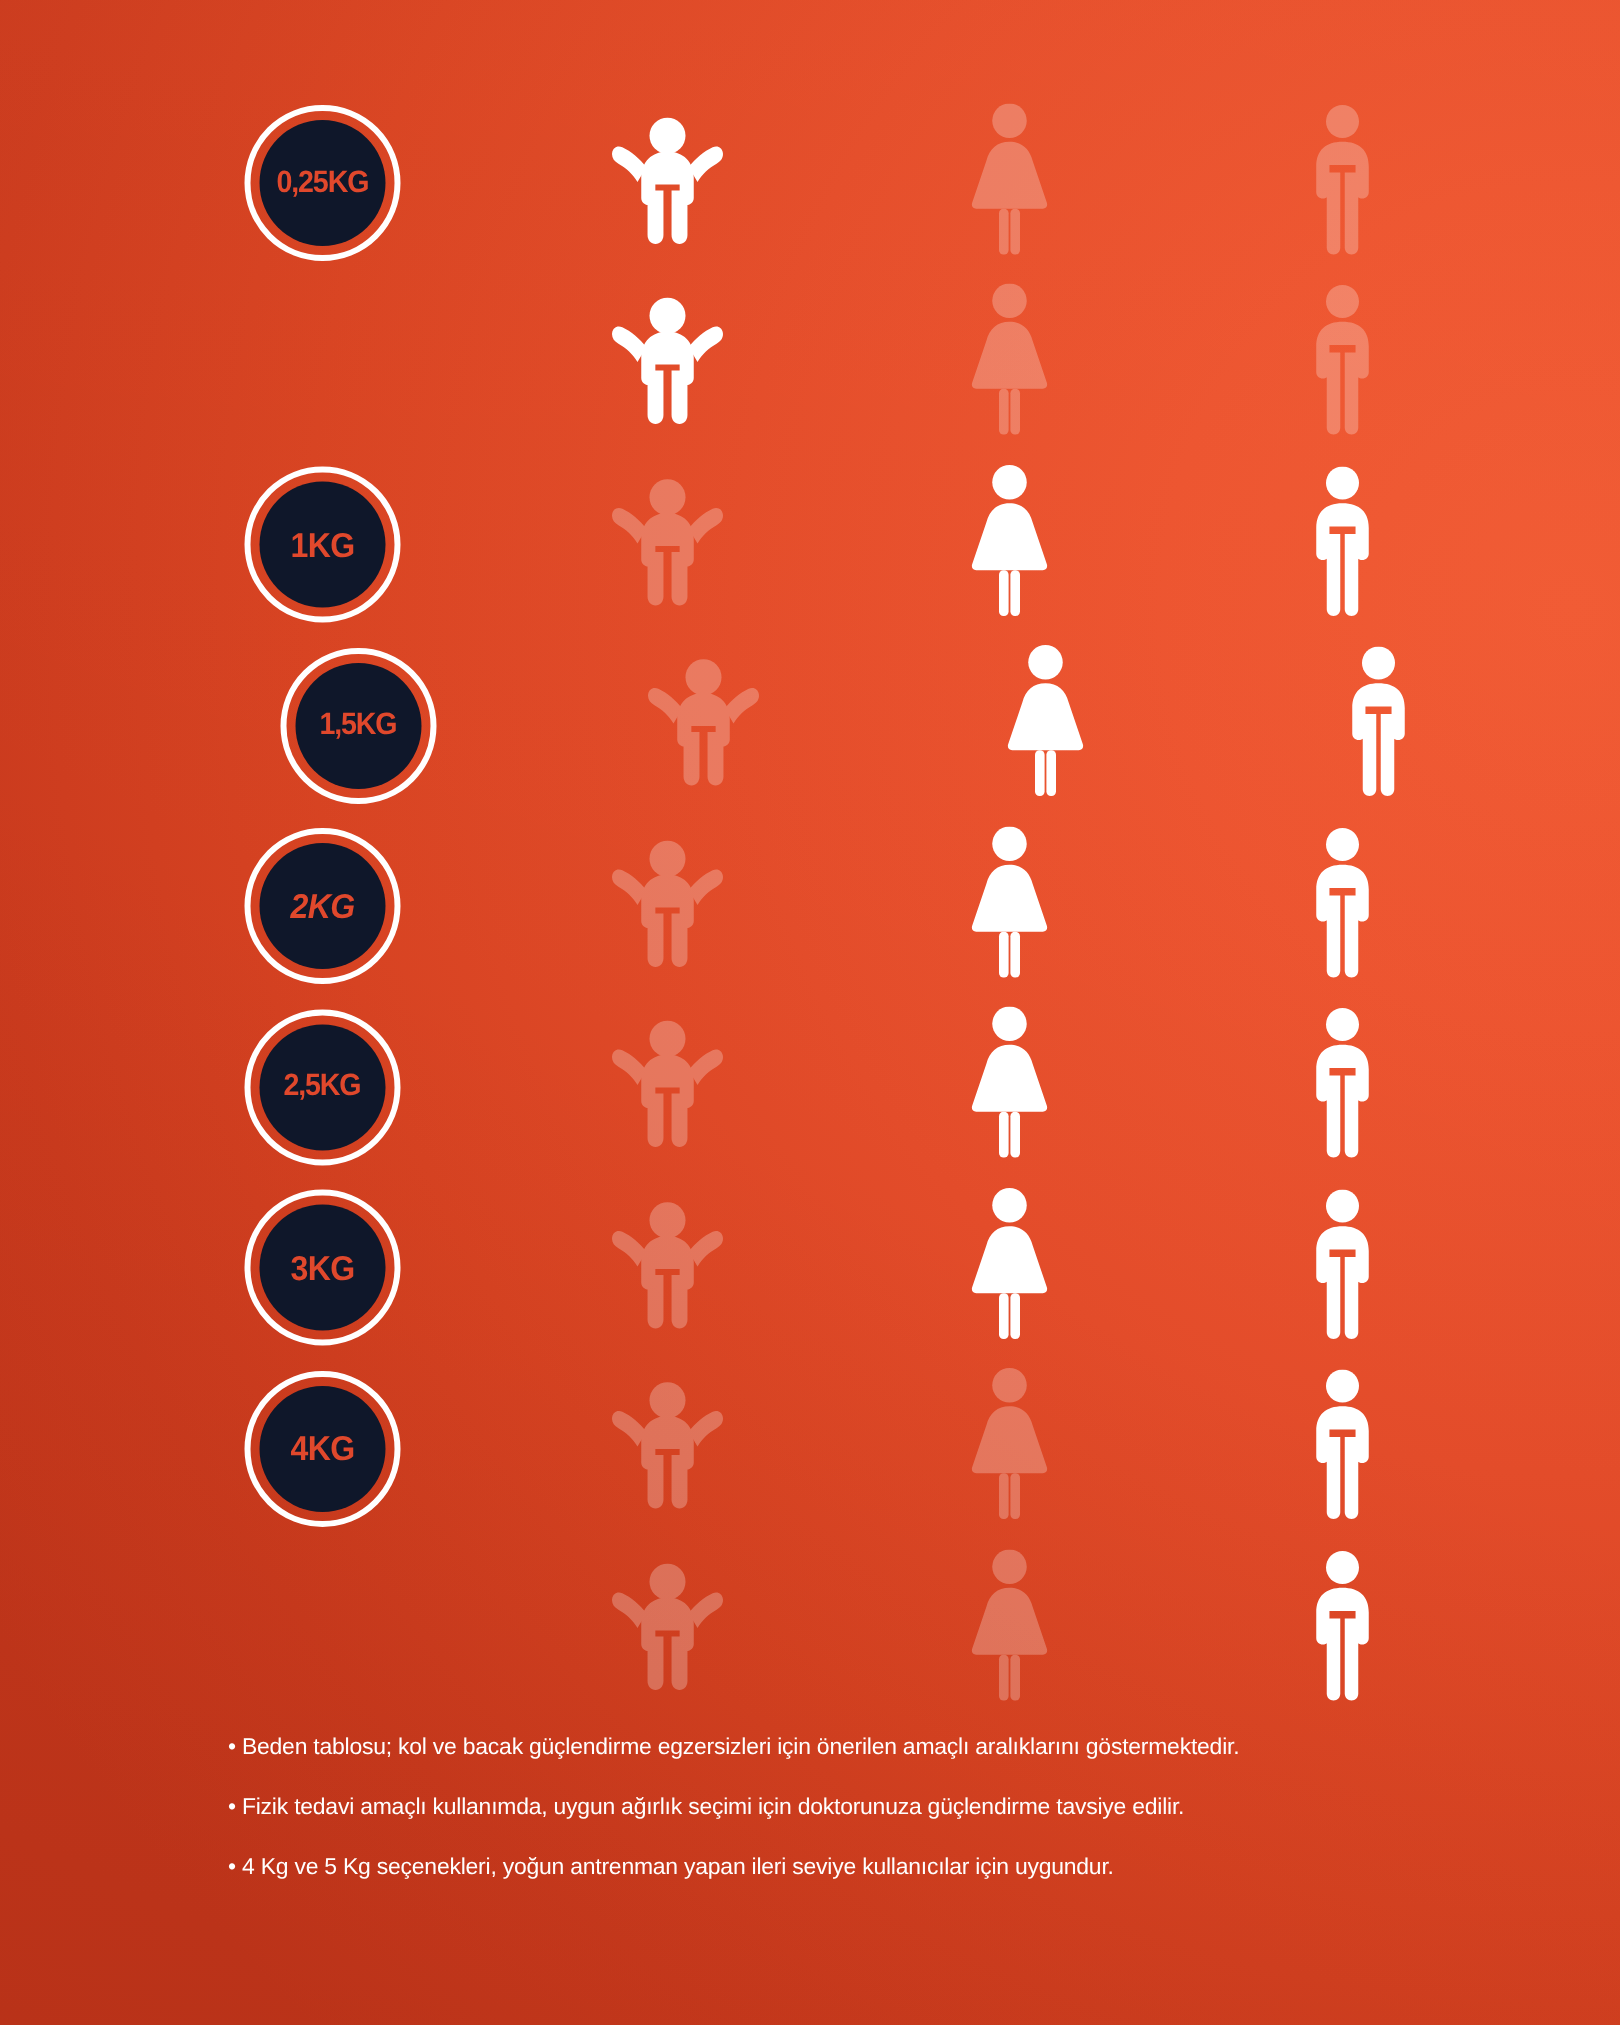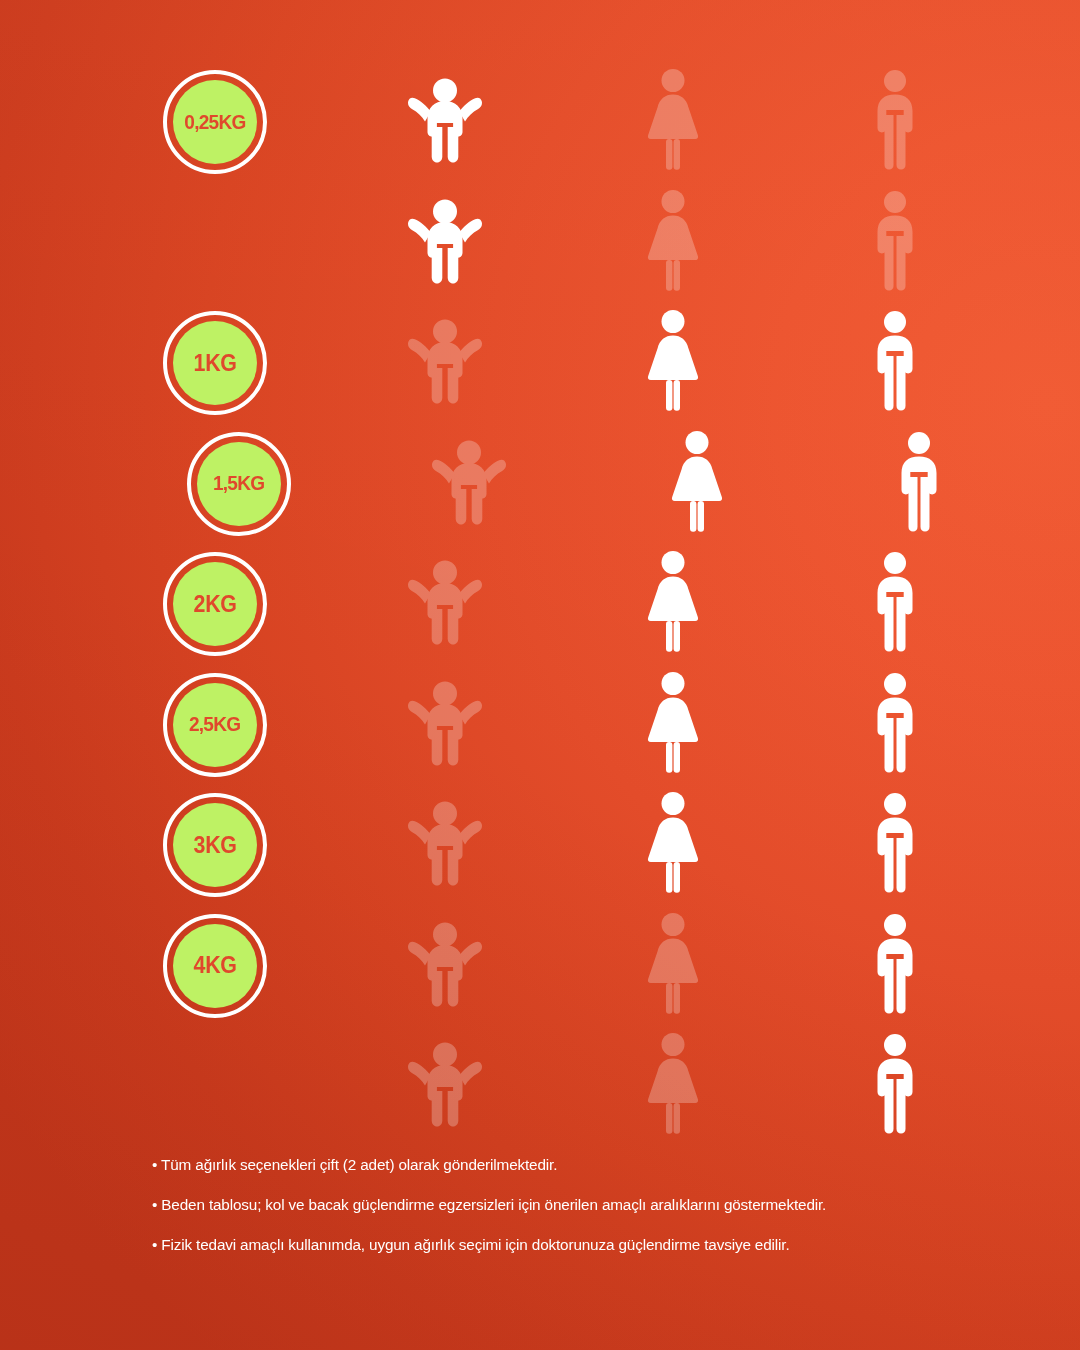--- a/index.html
+++ b/index.html
@@ -84,21 +84,21 @@
     align-items: center;
     justify-content: center;
   }
   .badge-inner {
     position: absolute;
     left: 6px;
     top: 6px;
     right: 6px;
     bottom: 6px;
     border-radius: 50%;
-    background: #bef264;
+    background: #0f172a;
     display: flex;
     align-items: center;
     justify-content: center;
   }
   .badge-label {
     position: relative;
     color: #E0482C;
     font-size: 23px;
     font-weight: bold;
     letter-spacing: -0.4px;
@@ -264,21 +264,21 @@
         </div>
         <div class="cell cell-man">
           <span class="figure active" style="color: rgb(255, 255, 255); display: block;"><svg class="figure-svg" width="60" height="100" viewBox="0 0 60 100" xmlns="http://www.w3.org/2000/svg" fill="currentColor">
               <circle cx="30" cy="11" r="11"></circle>
               <path d="M30 24.5 C19.0 24.5 12.5 30.0 12.5 41.0 L12.5 58.0 C12.5 60.6 14.4 62.4 16.9 62.4 C19.4 62.4 21.3 60.6 21.3 58.0 L21.3 40.0 L38.7 40.0 L38.7 58.0 C38.7 60.6 40.6 62.4 43.1 62.4 C45.6 62.4 47.5 60.6 47.5 58.0 L47.5 41.0 C47.5 30.0 41.0 24.5 30 24.5 Z"></path>
               <path d="M21.3 45 L28.5 45 L28.5 95.0 C28.5 97.8 26.7 99.6 24.0 99.6 C21.3 99.6 19.5 97.8 19.5 95.0 L19.5 60.0 C19.5 50.0 19.8 45 21.3 45 Z"></path>
               <path d="M38.7 45 L31.5 45 L31.5 95.0 C31.5 97.8 33.3 99.6 36.0 99.6 C38.7 99.6 40.5 97.8 40.5 95.0 L40.5 60.0 C40.5 50.0 40.2 45 38.7 45 Z"></path>
             </svg></span>
         </div>
       </div>
-      <div class="row" style="top: 544px;">
+      <div class="row" style="top: 544px; font-style: italic;">
         <div class="cell cell-weight">
           <div class="badge">
             <div class="badge-inner">
               <span class="badge-label">2KG</span>
             </div>
           </div>
         </div>
         <div class="cell cell-child">
           <span class="figure faded" style="color: rgb(255, 255, 255); display: block;"><svg class="figure-svg" width="74" height="86" viewBox="0 0 74 86" xmlns="http://www.w3.org/2000/svg" fill="currentColor">
               <circle cx="37" cy="13.5" r="12"></circle>
@@ -435,18 +435,18 @@
               <circle cx="30" cy="11" r="11"></circle>
               <path d="M30 24.5 C19.0 24.5 12.5 30.0 12.5 41.0 L12.5 58.0 C12.5 60.6 14.4 62.4 16.9 62.4 C19.4 62.4 21.3 60.6 21.3 58.0 L21.3 40.0 L38.7 40.0 L38.7 58.0 C38.7 60.6 40.6 62.4 43.1 62.4 C45.6 62.4 47.5 60.6 47.5 58.0 L47.5 41.0 C47.5 30.0 41.0 24.5 30 24.5 Z"></path>
               <path d="M21.3 45 L28.5 45 L28.5 95.0 C28.5 97.8 26.7 99.6 24.0 99.6 C21.3 99.6 19.5 97.8 19.5 95.0 L19.5 60.0 C19.5 50.0 19.8 45 21.3 45 Z"></path>
               <path d="M38.7 45 L31.5 45 L31.5 95.0 C31.5 97.8 33.3 99.6 36.0 99.6 C38.7 99.6 40.5 97.8 40.5 95.0 L40.5 60.0 C40.5 50.0 40.2 45 38.7 45 Z"></path>
             </svg></span>
         </div>
       </div>
     </div>
 
   <div id="notes">
-      <div class="note">• Tüm ağırlık seçenekleri çift (2 adet) olarak gönderilmektedir.</div>
       <div class="note">• Beden tablosu; kol ve bacak güçlendirme egzersizleri için önerilen amaçlı aralıklarını göstermektedir.</div>
       <div class="note">• Fizik tedavi amaçlı kullanımda, uygun ağırlık seçimi için doktorunuza güçlendirme tavsiye edilir.</div>
+      <div class="note">• 4 Kg ve 5 Kg seçenekleri, yoğun antrenman yapan ileri seviye kullanıcılar için uygundur.</div>
     </div>
 
 </div>
 
 </body></html>

